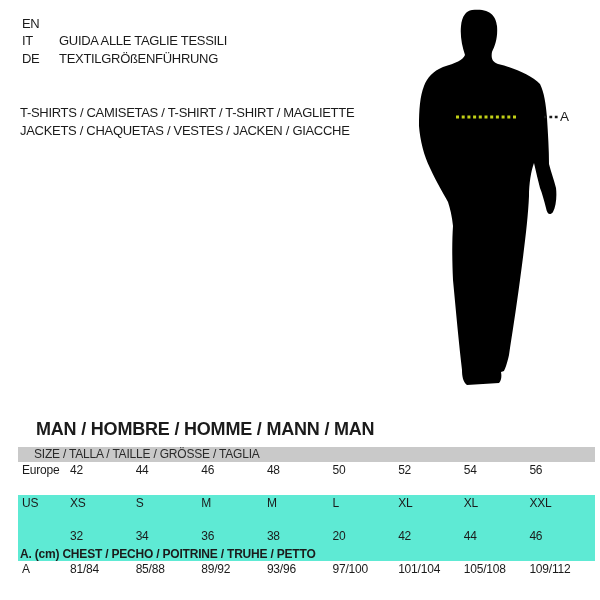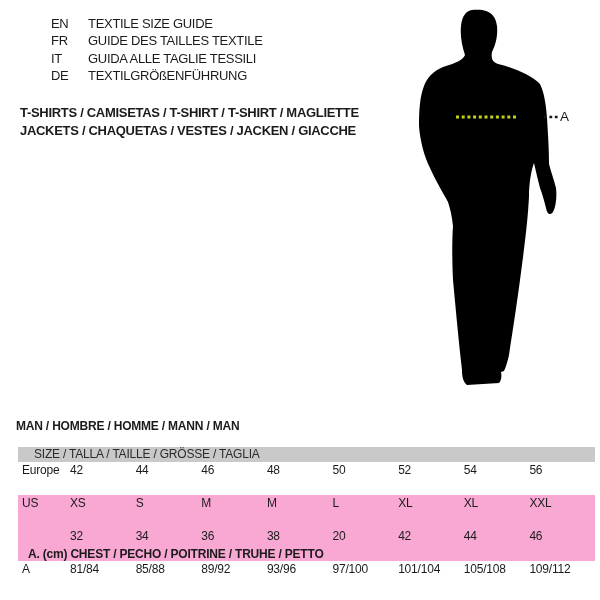--- a/index.html
+++ b/index.html
@@ -4,52 +4,47 @@
 <style>
   html,body{margin:0;padding:0;background:#ffffff;}
   .page{
     position:relative;width:600px;height:600px;background:#ffffff;overflow:hidden;
     font-family:"Liberation Sans","DejaVu Sans",sans-serif;color:#1b1b1b;
     -webkit-font-smoothing:antialiased;
   }
   
   .lang-list{position:absolute;left:22px;top:15px;}
   .lang-row{display:flex;line-height:17.3px;font-size:13px;letter-spacing:-0.3px;font-weight:500;}
-  .lang-code{width:37px;flex:0 0 37px;margin-left:29px;}
+  .lang-code{width:37px;flex:0 0 37px;}
   
-  .cat-lines{position:absolute;left:20px;top:104px;font-weight:bold;font-size:13px;
+  .cat-lines{position:absolute;left:20px;top:104px;font-weight:normal;font-size:13px;
     letter-spacing:-0.3px;line-height:18px;}
   
   .figure-wrap{position:absolute;left:410px;top:0;width:190px;height:400px;}
   .measure-label{position:absolute;left:560px;top:109px;font-size:13.5px;letter-spacing:-0.2px;}
   
-  .section-title{position:absolute;left:16px;top:419px;font-weight:bold;font-size:12px;letter-spacing:-0.2px;}
+  .section-title{position:absolute;left:36px;top:419px;font-weight:bold;font-size:18px;letter-spacing:-0.2px;}
   
   .size-table{position:absolute;left:18px;top:447px;width:577px;font-size:12px;letter-spacing:-0.2px;}
   .t-header{background:#c9c9c9;height:15px;line-height:15px;padding-left:16px;color:#2b2b2b;}
   .t-row{display:grid;grid-template-columns:52px repeat(8,1fr);height:33px;line-height:17px;}
-  .t-row.shaded{background:#f9a8d4;}
+  .t-row.shaded{background:#5eead4;}
   .t-label{padding-left:4px;text-align:left;}
   .t-cell{}
   
-  .footer-note{position:absolute;left:20px;top:547px;font-weight:bold;font-size:12px;letter-spacing:-0.2px;margin-left:8px;}
+  .footer-note{position:absolute;left:20px;top:547px;font-weight:bold;font-size:12px;letter-spacing:-0.2px;}
 </style>
 </head>
 <body>
 
 <div class="page">
 
   <div class="lang-list" id="langList">
       <div class="lang-row">
         <span class="lang-code">EN</span>
-        <span>TEXTILE SIZE GUIDE</span>
-      </div>
-      <div class="lang-row">
-        <span class="lang-code">FR</span>
-        <span>GUIDE DES TAILLES TEXTILE</span>
       </div>
       <div class="lang-row">
         <span class="lang-code">IT</span>
         <span>GUIDA ALLE TAGLIE TESSILI</span>
       </div>
       <div class="lang-row">
         <span class="lang-code">DE</span>
         <span>TEXTILGRÖßENFÜHRUNG</span>
       </div>
     </div>

